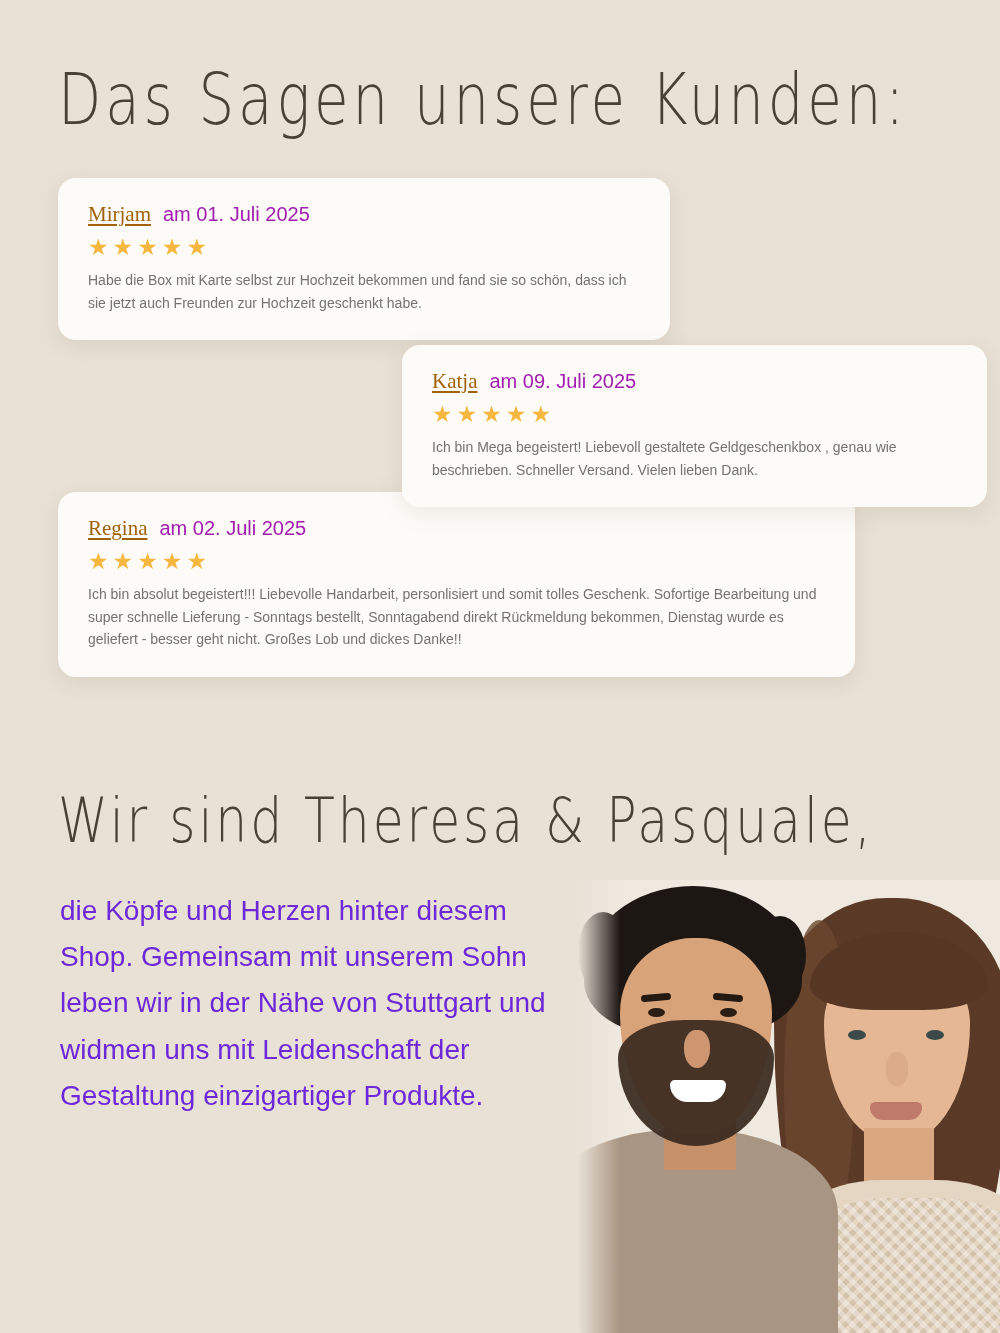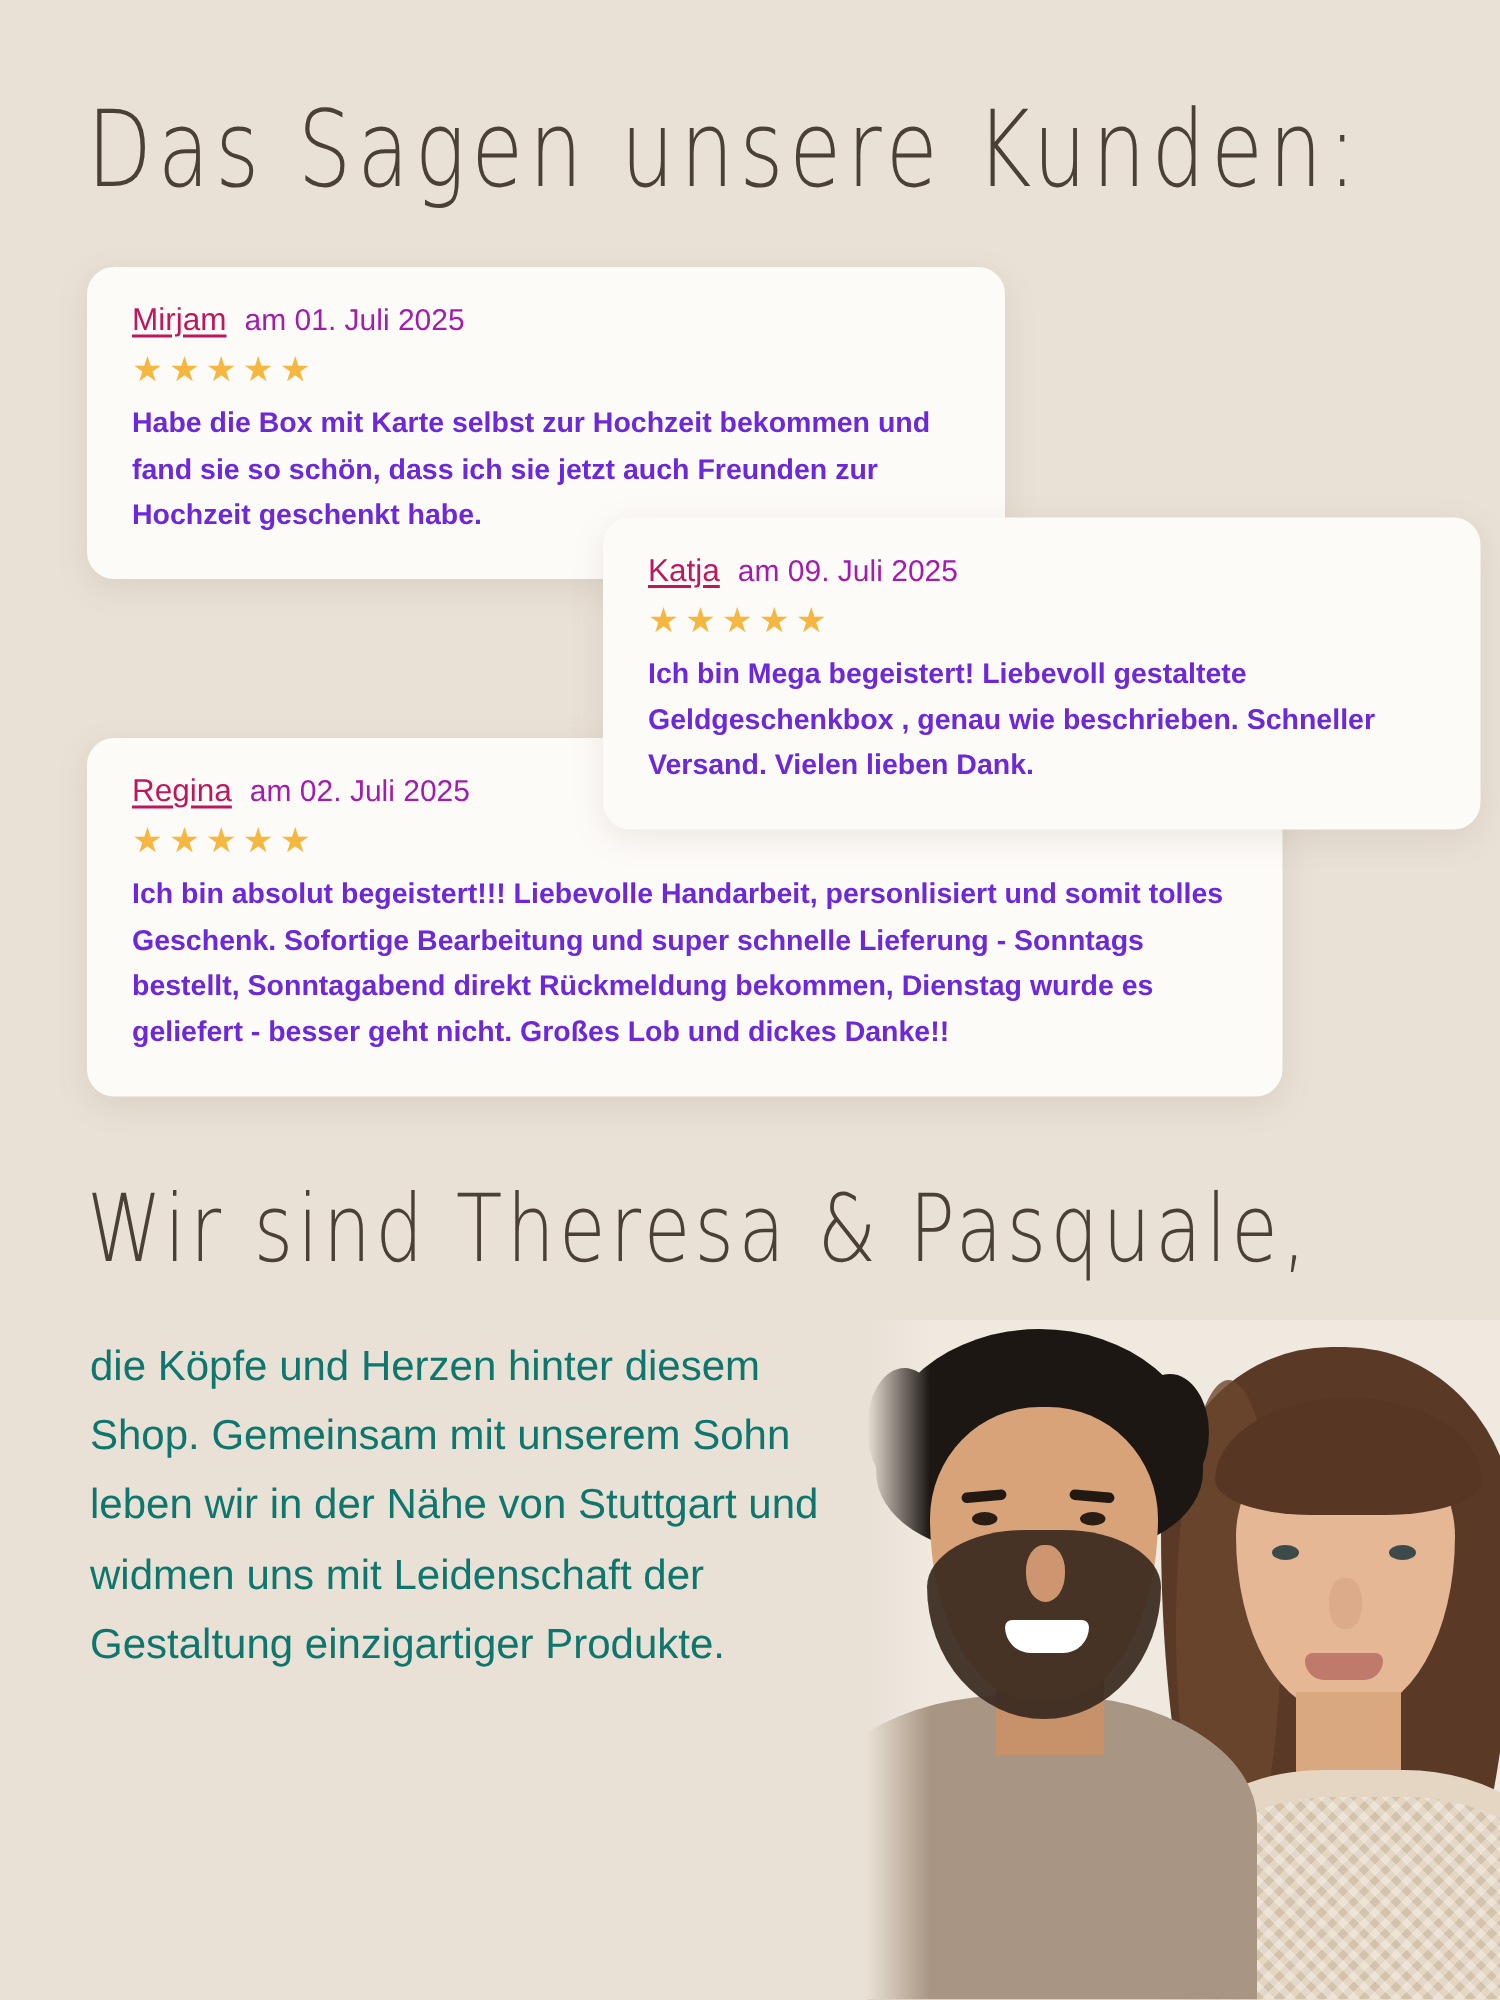--- a/index.html
+++ b/index.html
@@ -53,60 +53,59 @@
 
   .review-head {
     display: flex;
     align-items: baseline;
     gap: 12px;
     margin-bottom: 6px;
   }
 
   .review-name {
     font-size: 21px;
-    color: #be185d;
+    color: #a16207;
     text-decoration: underline;
     text-underline-offset: 3px;
-    font-family: Liberation Sans, sans-serif;
+    font-family: Liberation Serif, serif;
   }
 
   .review-date {
     font-size: 20px;
     color: #a21caf;
   }
 
   .stars {
     color: #f5b740;
     font-size: 23px;
     letter-spacing: 4px;
     line-height: 1.3;
     margin-bottom: 6px;
   }
 
   .review-text {
-    font-size: 19px;
+    font-size: 14px;
     line-height: 1.62;
-    color: #6d28d9;
-    font-weight: bold;
+    color: #737373;
   }
 
   
   #card-mirjam { left: 58px;  top: 178px; width: 612px; }
   #card-katja  { left: 402px; top: 345px; width: 585px; z-index: 5; }
   #card-regina { left: 58px;  top: 492px; width: 797px; }
 
   
   #about-text {
     position: absolute;
     left: 60px;
     top: 888px;
     width: 500px;
     font-size: 28px;
     line-height: 1.65;
-    color: #0f766e;
+    color: #6d28d9;
   }
 
   
   #founders-photo {
     position: absolute;
     left: 578px;
     top: 880px;
     width: 422px;
     height: 453px;
     overflow: hidden;

